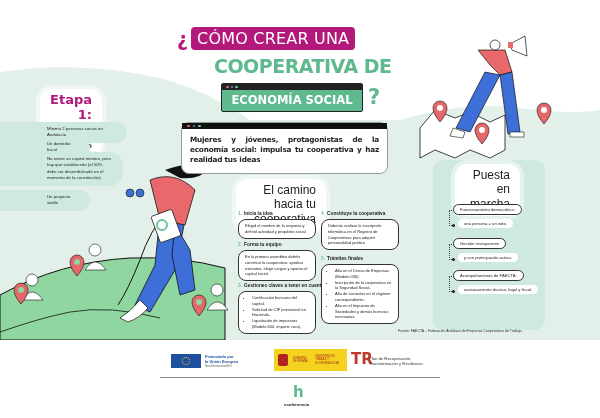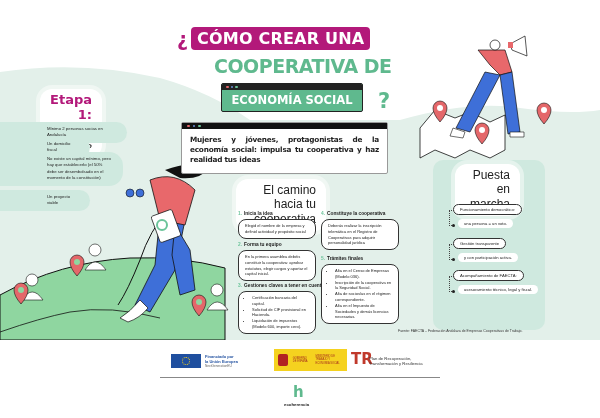--- a/index.html
+++ b/index.html
@@ -5,40 +5,40 @@
   * { box-sizing: border-box; margin: 0; padding: 0; }
   html, body { width: 600px; height: 418px; overflow: hidden; background: #ffffff; }
   body { position: relative; font-family: "Liberation Sans", sans-serif; color: #222; }
 
   .bg-wave { position: absolute; left: 0; top: 0; width: 600px; height: 340px; }
   .abs { position: absolute; }
 
   
   .title-line1 { left: 177px; top: 27px; display: flex; align-items: center; }
   .title-q1 { color: #b3197a; font-weight: 900; font-size: 19px; font-family: "DejaVu Sans", sans-serif; margin-right: 3px; }
-  .title-box1 { background: #b3197a; color: #fff; font-weight: 700; font-size: 16px; padding: 2px 6px; border-radius: 4px; font-family: "DejaVu Sans", sans-serif; letter-spacing: 0.2px; }
+  .title-box1 { background: #b3197a; color: #fff; font-weight: 400; font-size: 16px; padding: 2px 6px; border-radius: 4px; font-family: "DejaVu Sans", sans-serif; letter-spacing: 0.2px; }
   .title-line2 { left: 214px; top: 55px; color: #5fb98e; font-weight: 900; font-size: 19px; font-family: "DejaVu Sans", sans-serif; letter-spacing: -0.5px; transform: scaleY(1.05); }
-  .title-line3 { left: 221px; top: 83px; display: flex; align-items: flex-end; gap: 10px; }
+  .title-line3 { left: 221px; top: 83px; display: flex; align-items: center; }
   .title-box3 { width: 142px; border: 1.5px solid #222; border-radius: 2px; overflow: hidden; background: #5fb98e; }
   .title-box3 .bar { height: 6px; background: #222; display: flex; gap: 2px; padding: 1px 4px; align-items: center; }
   .title-box3 .bar i { width: 2.5px; height: 2.5px; border-radius: 50%; display: block; }
   .title-box3 .txt { color: #fff; font-weight: 900; font-size: 11.5px; font-family: "DejaVu Sans", sans-serif; text-align: center; padding: 3px 0 4px; }
   .title-q2 { color: #5fb98e; font-weight: 900; font-size: 21px; margin-left: 5px; font-family: "DejaVu Sans", sans-serif; line-height: 1; }
 
   
   .stage-head { background: #fff; border-radius: 12px; padding: 4px 10px 5px; box-shadow: 0 0 0 4px rgba(255,255,255,0.45); text-align: right; }
   .stage-head .t { color: #b3197a; font-weight: 900; font-size: 13px; font-family: "DejaVu Sans", sans-serif; line-height: 1.15; }
   .stage-head .s { color: #222; font-size: 12px; line-height: 1.2; }
 
   
   .s1-head { left: 40px; top: 89px; width: 62px; }
   .req { left: 0; background: #cfe9df; border-radius: 0 14px 14px 0; font-size: 4.3px; padding: 4px 12px 4px 47px; color: #222; line-height: 1.5; }
 
   
-  .quote { left: 181px; top: 122px; width: 207px; background: #fff; border: 1px solid #999; border-radius: 2px; }
+  .quote { left: 181px; top: 122px; width: 207px; background: #fff; border: 1px solid #999; border-radius: 8px; }
   .quote .bar { height: 6px; background: #111; display: flex; gap: 3px; padding: 0 5px; align-items: center; }
   .quote .bar i { width: 2.5px; height: 2.5px; border-radius: 50%; display: block; }
   .quote .txt { font-size: 7.3px; font-weight: bold; color: #222; padding: 6px 8px 7px; line-height: 1.4; text-align: justify; font-family: "DejaVu Sans", sans-serif; letter-spacing: -0.2px; }
 
   
   .s2-head { left: 236px; top: 179px; width: 90px; }
   .step { font-size: 4.8px; font-weight: bold; color: #222; }
   .step .n { color: #6bc49a; margin-right: 2px; }
   .sbox { background: #fff; border: 1px solid #333; border-radius: 8px; font-size: 4px; line-height: 1.45; padding: 3px 6px; color: #222; }
   .sbox ul { padding-left: 7px; }

